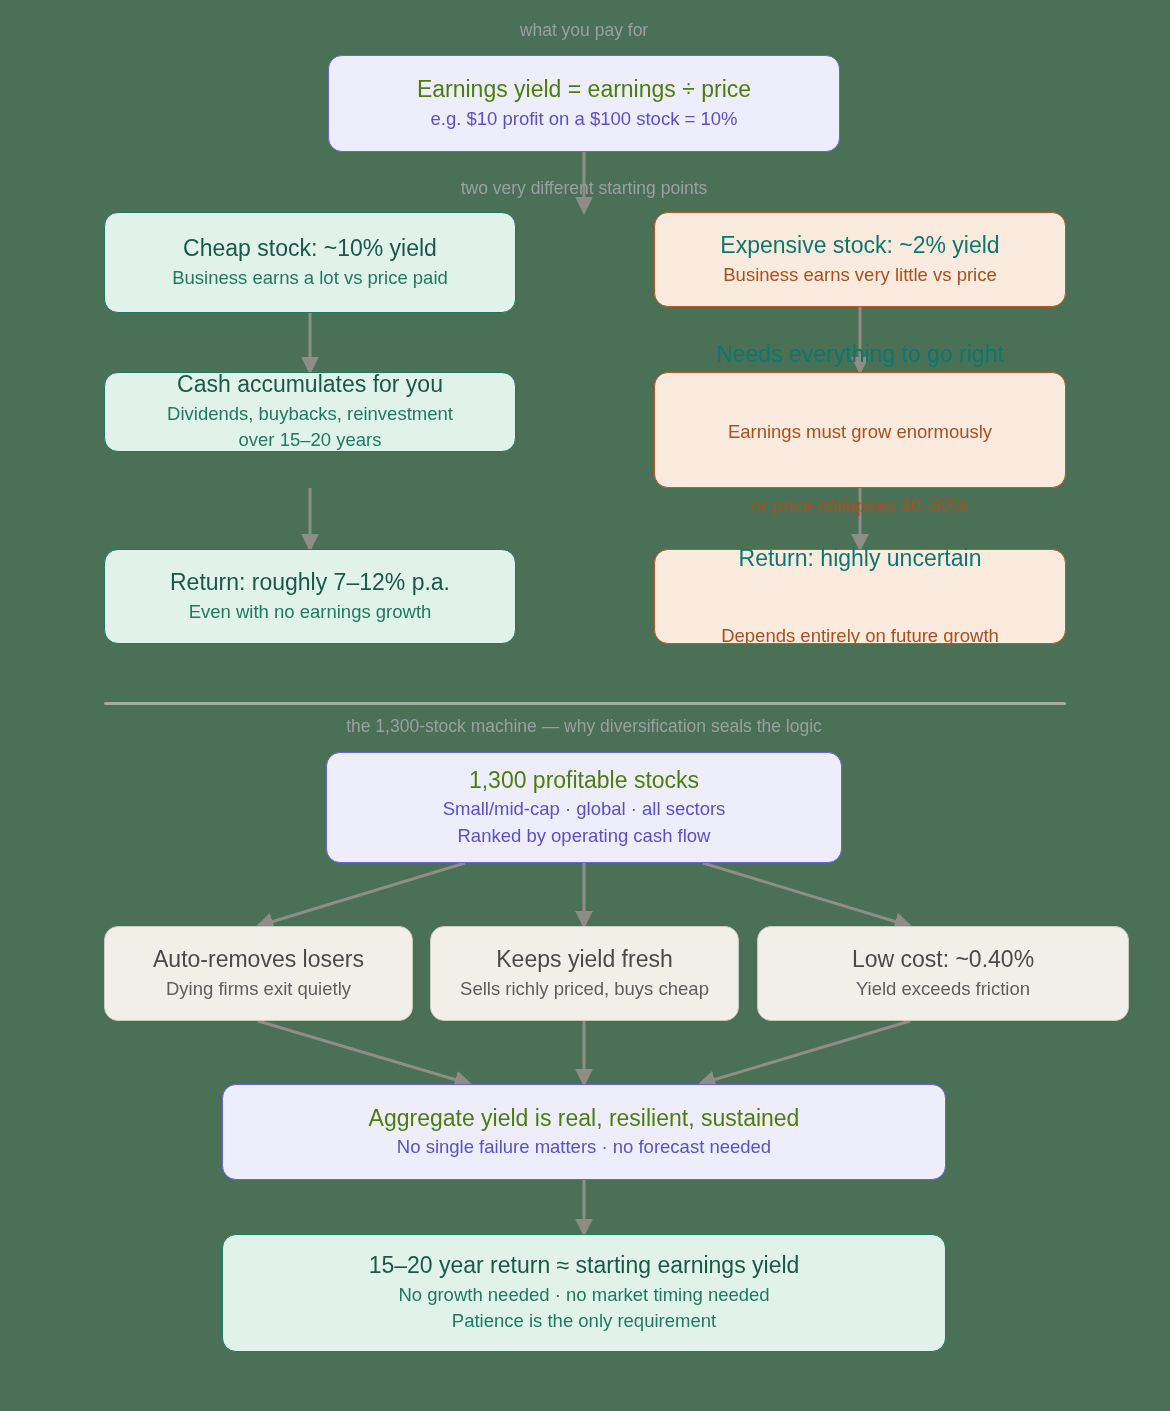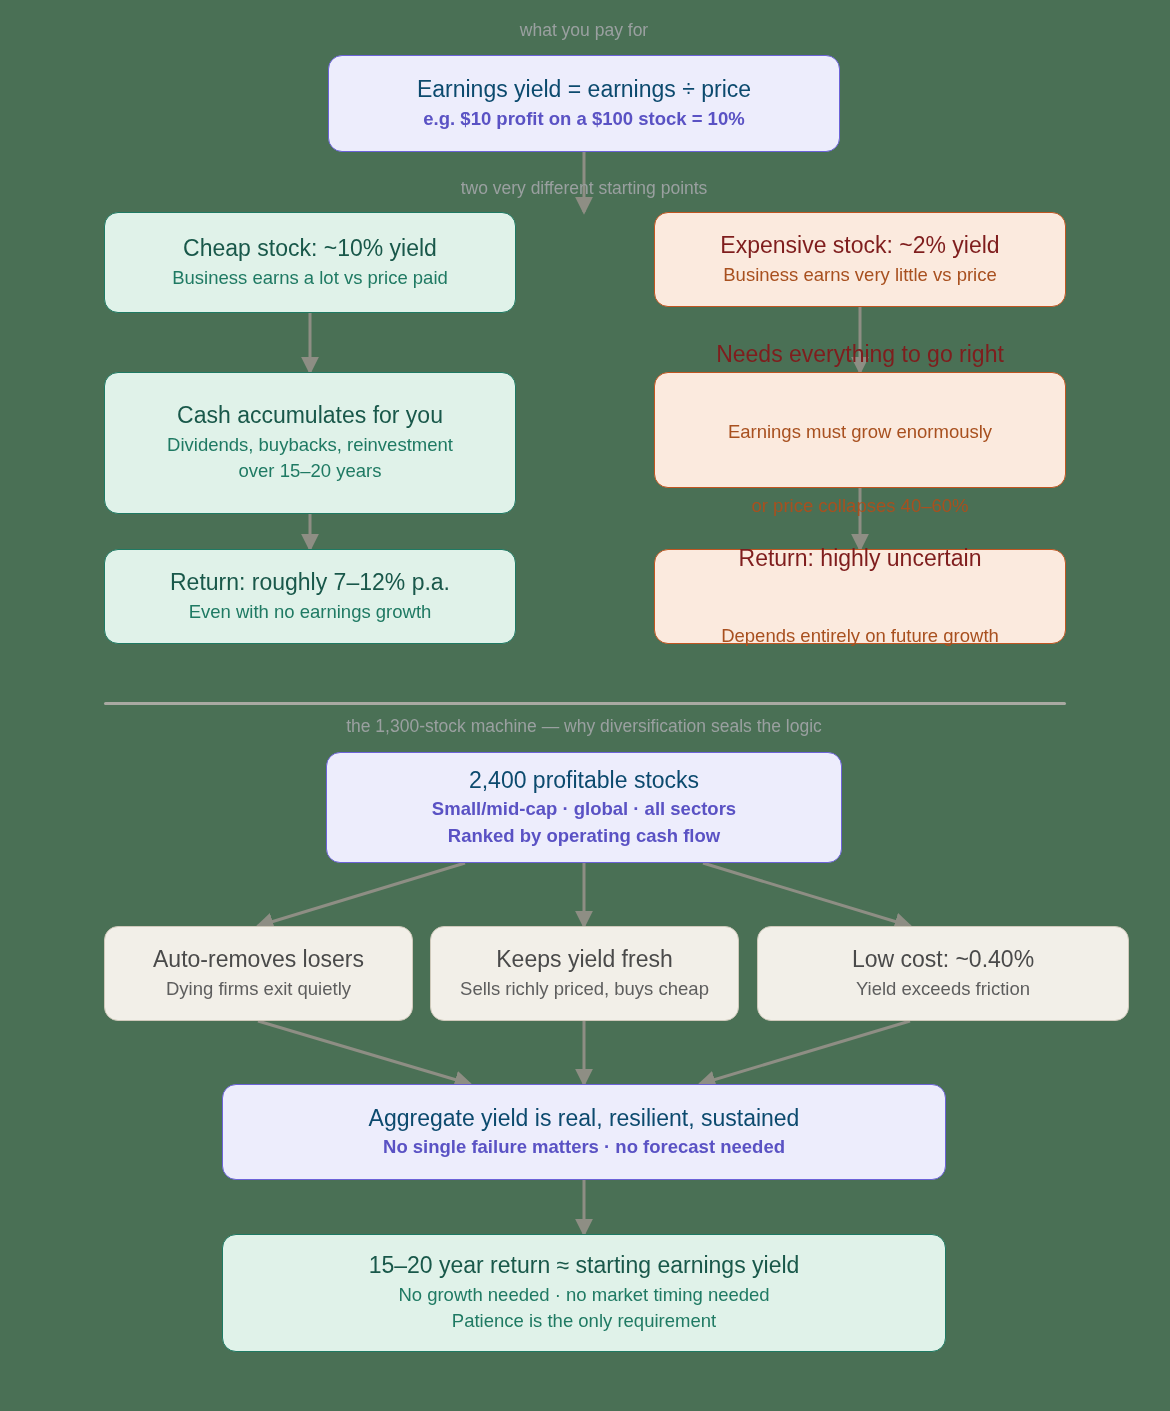--- a/index.html
+++ b/index.html
@@ -50,35 +50,35 @@
     font-size: 18.5px;
     line-height: 1.42;
     margin-top: 2px;
     white-space: nowrap;
   }
   
   .theme-purple {
     background: #ededfc;
     border-color: #6c63d8;
   }
-  .theme-purple .title { color: #0c4a6e; }
-  .theme-purple .sub   { color: #5a52c4; font-weight: bold; }
+  .theme-purple .title { color: #4d7c0f; }
+  .theme-purple .sub   { color: #5a52c4; }
   
   .theme-green {
     background: #e0f2e9;
     border-color: #1f7a63;
   }
   .theme-green .title { color: #19584a; }
   .theme-green .sub   { color: #1f7a63; }
   
   .theme-orange {
     background: #fbeade;
     border-color: #c05621;
   }
-  .theme-orange .title { color: #7f1d1d; }
+  .theme-orange .title { color: #0f766e; }
   .theme-orange .sub   { color: #a8501f; }
   
   .theme-tan {
     background: #f2efe8;
     border-color: #cfc9bb;
   }
   .theme-tan .title { color: #4a4a4a; }
   .theme-tan .sub   { color: #5e5e5e; }
 
   .edge-label {
@@ -143,21 +143,21 @@
   <div class="node theme-green" style="left:104px; top:212px; width:412px; height:101px;">
     <div class="title">Cheap stock: ~10% yield</div>
     <div class="sub">Business earns a lot vs price paid</div>
   </div>
 
   <div class="node theme-orange" style="left:654px; top:212px; width:412px; height:95px;">
     <div class="title">Expensive stock: ~2% yield</div>
     <div class="sub">Business earns very little vs price</div>
   </div>
 
-  <div class="node theme-green" style="left:104px; top:372px; width:412px; height:142px;">
+  <div class="node theme-green" style="left:104px; top:372px; width:412px; height:80px;">
     <div class="title">Cash accumulates for you</div>
     <div class="sub">Dividends, buybacks, reinvestment</div>
     <div class="sub" style="margin-top:0;">over 15–20 years</div>
   </div>
 
   <div class="node theme-orange" style="left:654px; top:372px; width:412px; height:116px;gap:48px;">
     <div class="title">Needs everything to go right</div>
     <div class="sub">Earnings must grow enormously</div>
     <div class="sub" style="margin-top:0;">or price collapses 40–60%</div>
   </div>
@@ -170,21 +170,21 @@
   <div class="node theme-orange" style="left:654px; top:549px; width:412px; height:95px;gap:48px;">
     <div class="title">Return: highly uncertain</div>
     <div class="sub">Depends entirely on future growth</div>
   </div>
 
   <div class="divider" style="left:104px; top:702px; width:962px;"></div>
 
   <div class="edge-label" style="left:584px; top:716px;">the 1,300-stock machine — why diversification seals the logic</div>
 
   <div class="node theme-purple" style="left:326px; top:752px; width:516px; height:111px;">
-    <div class="title">2,400 profitable stocks</div>
+    <div class="title">1,300 profitable stocks</div>
     <div class="sub">Small/mid-cap · global · all sectors</div>
     <div class="sub" style="margin-top:0;">Ranked by operating cash flow</div>
   </div>
 
   <div class="node theme-tan" style="left:104px; top:926px; width:309px; height:95px;">
     <div class="title">Auto-removes losers</div>
     <div class="sub">Dying firms exit quietly</div>
   </div>
 
   <div class="node theme-tan" style="left:430px; top:926px; width:309px; height:95px;">

